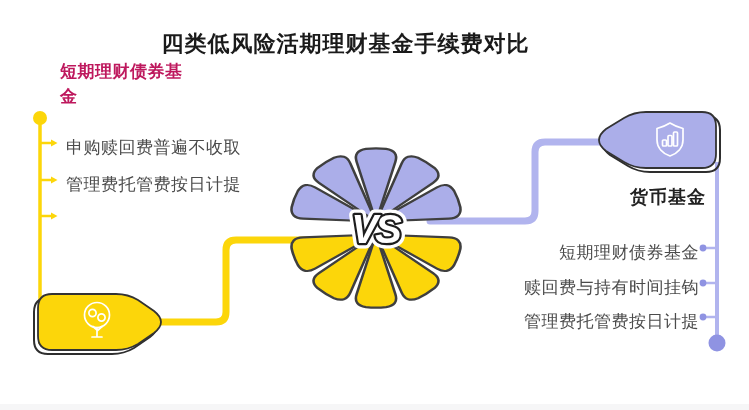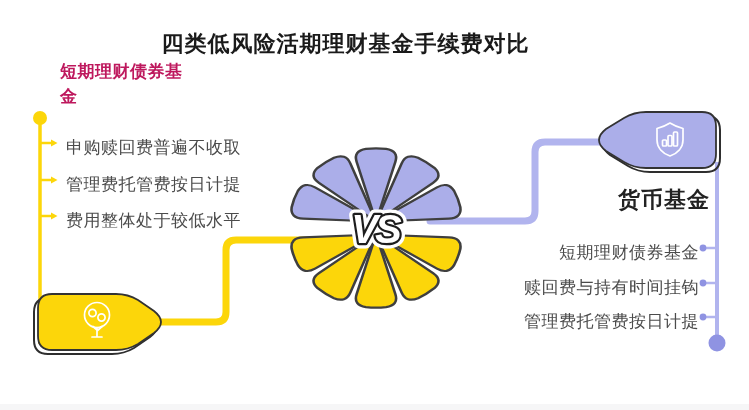--- a/index.html
+++ b/index.html
@@ -10,22 +10,22 @@
   .scene{position:absolute;left:0;top:0;width:749px;height:410px;}
   .title{
     position:absolute;top:29px;left:0;width:691px;text-align:center;
     font-size:22px;font-weight:bold;color:var(--ink);letter-spacing:1px;
   }
   .left-heading{
     position:absolute;left:60px;top:60px;width:129px;
     font-size:17px;font-weight:bold;color:#be185d;line-height:1.45;letter-spacing:.5px;
   }
   .right-heading{
-    position:absolute;left:590px;top:185px;width:120px;text-align:right;
-    font-size:22px;font-weight:bold;color:#222;letter-spacing:1px;
+    position:absolute;left:630px;top:185px;width:120px;text-align:left;
+    font-size:18px;font-weight:bold;color:#222;letter-spacing:1px;
   }
   .bullet{
     position:absolute;font-size:17px;color:var(--body);letter-spacing:.5px;white-space:nowrap;
   }
   .bullet.l{left:66px;}
   .bullet.r{right:50px;text-align:right;}
   .footer-strip{position:absolute;left:0;bottom:0;width:749px;height:6px;background:#f6f6f7;}
   
   .petal{stroke:var(--outline);stroke-width:2.6;stroke-linejoin:round;}
   .petal-purple{fill:var(--purple);}
@@ -119,21 +119,20 @@
         <rect x="3.5" y="-7" width="4" height="14" rx="1"></rect>
       </g>
     </g>
   </svg>
 
   <div class="title">四类低风险活期理财基金手续费对比</div>
 
   <div class="left-heading">短期理财债券基金</div>
   <div class="bullet l" style="top:136px">申购赎回费普遍不收取</div>
   <div class="bullet l" style="top:173px">管理费托管费按日计提</div>
-  <div class="bullet l" style="top:209px">费用整体处于较低水平</div>
 
   <div class="right-heading">货币基金</div>
   <div class="bullet r" style="top:241px">短期理财债券基金</div>
   <div class="bullet r" style="top:276px">赎回费与持有时间挂钩</div>
   <div class="bullet r" style="top:310px">管理费托管费按日计提</div>
 
   <div class="footer-strip"></div>
 </div>
 
 </body></html>

